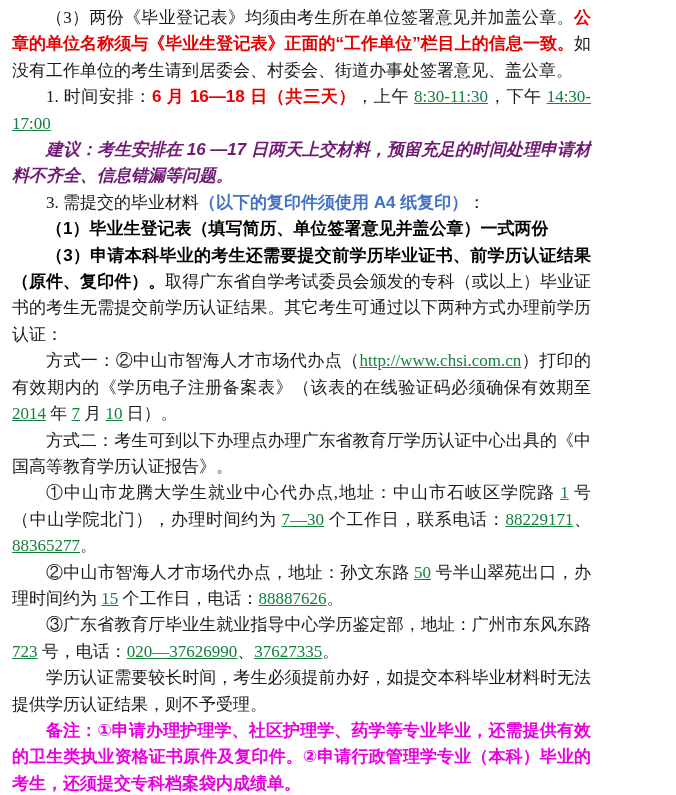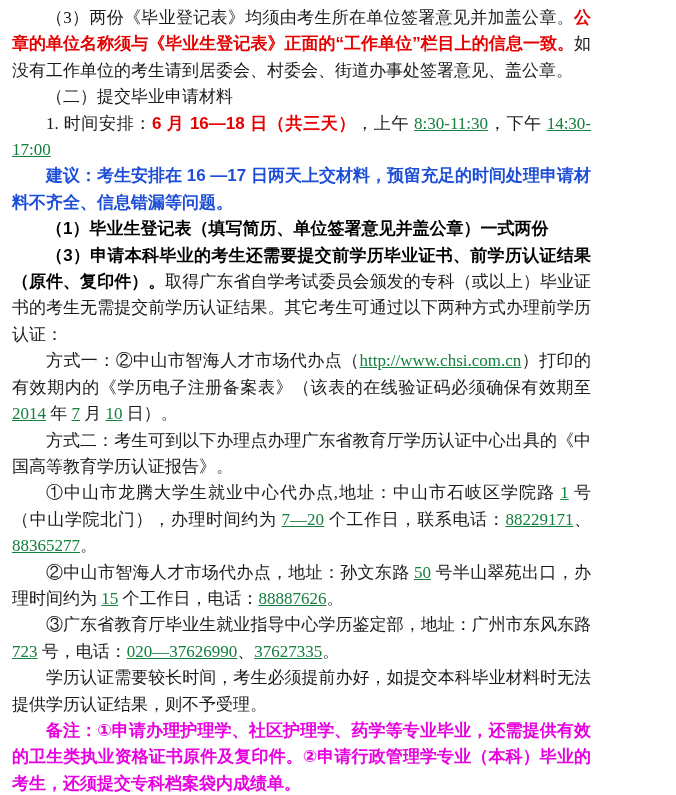--- a/index.html
+++ b/index.html
@@ -22,37 +22,37 @@
   }
   p.para {
     margin: 0;
     padding: 0;
     text-indent: 2em;
   }
   
   .run-n  { color: #1a1a1a; }
   .run-b  { font-family: "Liberation Sans", "DejaVu Sans", sans-serif; font-weight: bold; color: #000000; }
   .run-rb { font-family: "Liberation Sans", "DejaVu Sans", sans-serif; font-weight: bold; color: #e60000; }
-  .run-rbi{ font-family: "Liberation Sans", "DejaVu Sans", sans-serif; font-weight: bold; color: #1d4ed8; }
+  .run-rbi{ font-family: "Liberation Sans", "DejaVu Sans", sans-serif; font-weight: bold; font-style: italic; color: #701a75; }
   .run-bb { font-family: "Liberation Sans", "DejaVu Sans", sans-serif; font-weight: bold; color: #4272c4; }
   .run-mb { font-family: "Liberation Sans", "DejaVu Sans", sans-serif; font-weight: bold; color: #e800e0; }
   .run-lt { font-family: "Liberation Serif", "DejaVu Serif", serif; color: #15803d; text-decoration: underline; }
 </style>
 </head>
 <body>
 
 <div class="page">
   <div>
       <p class="para"><span class="run-n">（3）两份《毕业登记表》均须由考生所在单位签署意见并加盖公章。</span><span class="run-rb">公章的单位名称须与《毕业生登记表》正面的“工作单位”栏目上的信息一致。</span><span class="run-n">如没有工作单位的考生请到居委会、村委会、街道办事处签署意见、盖公章。</span></p>
-      <p class="para"><span class="run-n">（二）提交毕业申请材料</span></p>
       <p class="para"><span class="run-n">1. 时间安排：</span><span class="run-rb">6 月 16—18 日（共三天）</span><span class="run-n">，上午 </span><span class="run-lt">8:30-11:30</span><span class="run-n">，下午 </span><span class="run-lt">14:30-17:00</span></p>
       <p class="para"><span class="run-rbi">建议：考生安排在 16 —17 日两天上交材料，预留充足的时间处理申请材料不齐全、信息错漏等问题。</span></p>
+      <p class="para"><span class="run-n">3. 需提交的毕业材料</span><span class="run-bb">（以下的复印件须使用 A4 纸复印）</span><span class="run-n">：</span></p>
       <p class="para"><span class="run-b">（1）毕业生登记表（填写简历、单位签署意见并盖公章）一式两份</span></p>
       <p class="para"><span class="run-b">（3）申请本科毕业的考生还需要提交前学历毕业证书、前学历认证结果（原件、复印件）。</span><span class="run-n">取得广东省自学考试委员会颁发的专科（或以上）毕业证书的考生无需提交前学历认证结果。其它考生可通过以下两种方式办理前学历认证：</span></p>
       <p class="para"><span class="run-n">方式一：②中山市智海人才市场代办点（</span><span class="run-lt">http://www.chsi.com.cn</span><span class="run-n">）打印的有效期内的《学历电子注册备案表》（该表的在线验证码必须确保有效期至 </span><span class="run-lt">2014</span><span class="run-n"> 年 </span><span class="run-lt">7</span><span class="run-n"> 月 </span><span class="run-lt">10</span><span class="run-n"> 日）。</span></p>
       <p class="para"><span class="run-n">方式二：考生可到以下办理点办理广东省教育厅学历认证中心出具的《中国高等教育学历认证报告》。</span></p>
-      <p class="para"><span class="run-n">①中山市龙腾大学生就业中心代办点,地址：中山市石岐区学院路 </span><span class="run-lt">1</span><span class="run-n"> 号（中山学院北门），办理时间约为 </span><span class="run-lt">7—20</span><span class="run-n"> 个工作日，联系电话：</span><span class="run-lt">88229171</span><span class="run-n">、</span><span class="run-lt">88365277</span><span class="run-n">。</span></p>
+      <p class="para"><span class="run-n">①中山市龙腾大学生就业中心代办点,地址：中山市石岐区学院路 </span><span class="run-lt">1</span><span class="run-n"> 号（中山学院北门），办理时间约为 </span><span class="run-lt">7—30</span><span class="run-n"> 个工作日，联系电话：</span><span class="run-lt">88229171</span><span class="run-n">、</span><span class="run-lt">88365277</span><span class="run-n">。</span></p>
       <p class="para"><span class="run-n">②中山市智海人才市场代办点，地址：孙文东路 </span><span class="run-lt">50</span><span class="run-n"> 号半山翠苑出口，办理时间约为 </span><span class="run-lt">15</span><span class="run-n"> 个工作日，电话：</span><span class="run-lt">88887626</span><span class="run-n">。</span></p>
       <p class="para"><span class="run-n">③广东省教育厅毕业生就业指导中心学历鉴定部，地址：广州市东风东路 </span><span class="run-lt">723</span><span class="run-n"> 号，电话：</span><span class="run-lt">020—37626990</span><span class="run-n">、</span><span class="run-lt">37627335</span><span class="run-n">。</span></p>
       <p class="para"><span class="run-n">学历认证需要较长时间，考生必须提前办好，如提交本科毕业材料时无法提供学历认证结果，则不予受理。</span></p>
       <p class="para"><span class="run-mb">备注：①申请办理护理学、社区护理学、药学等专业毕业，还需提供有效的卫生类执业资格证书原件及复印件。②申请行政管理学专业（本科）毕业的考生，还须提交专科档案袋内成绩单。</span></p>
     </div>
 </div>
 
 </body></html>

